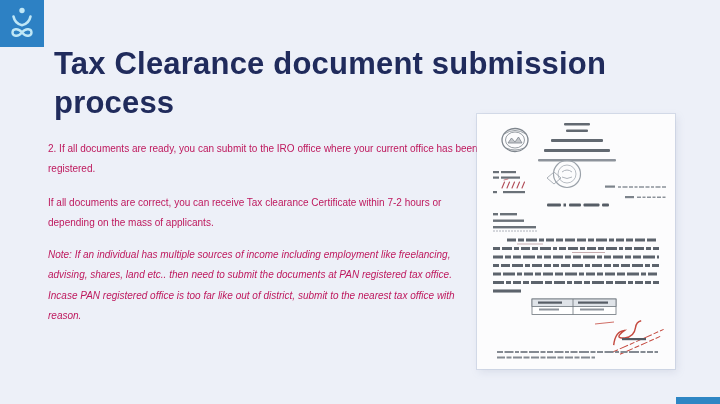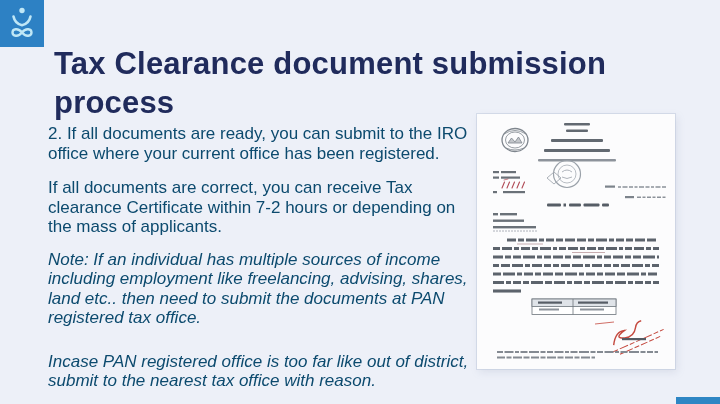--- a/index.html
+++ b/index.html
@@ -17,29 +17,29 @@
   }
   .logo svg{display:block;}
   .title{
     position:absolute;left:54px;top:44px;
     width:640px;margin:0;
     font-size:31px;line-height:39px;
     font-weight:700;letter-spacing:0.2px;
     color:#202b5c;
   }
   .text-col{
-    position:absolute;left:48px;top:124px;
+    position:absolute;left:48px;top:139px;
     width:432px;
-    font-size:17px;line-height:19.5px;
-    color:#0c4a6e;
+    font-size:10px;line-height:19.5px;
+    color:#be185d;
   }
   .text-col p{margin:0;}
   .text-col p.p1{margin-bottom:15px;}
   .text-col p.p2{margin-bottom:13px;}
-  .text-col p.note{margin-bottom:24px;font-style:italic;}
+  .text-col p.note{margin-bottom:2px;font-style:italic;}
   .text-col p.note2{font-style:italic;}
   .doc{
     position:absolute;left:477px;top:114px;
     width:198px;height:255px;
     background:#fcfcfd;
     box-shadow:0 0 0 1px rgba(185,195,215,0.45), 2px 3px 8px rgba(130,140,170,0.18);
   }
   .doc svg{display:block;}
   .corner-bar{
     position:absolute;right:0;bottom:0;

